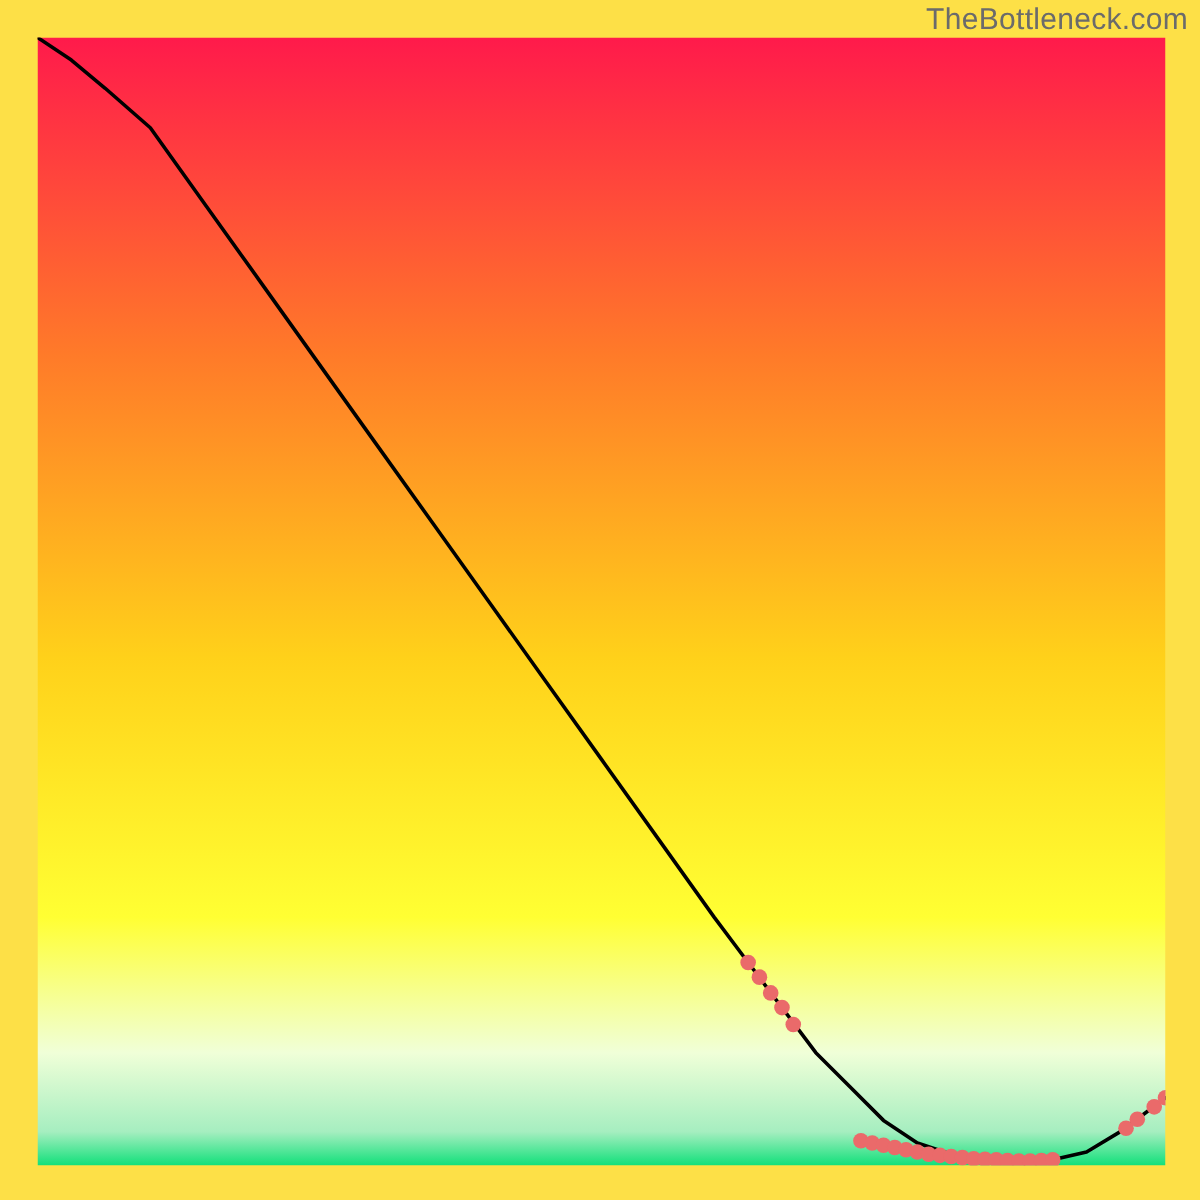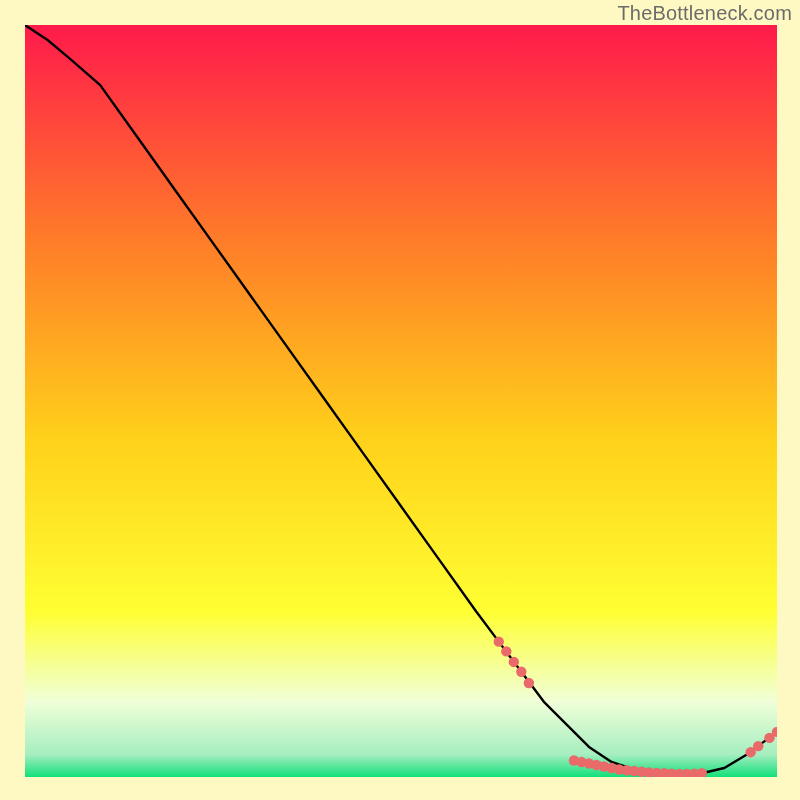--- a/index.html
+++ b/index.html
@@ -1,21 +1,21 @@
 <!DOCTYPE html>
 <html><head>
 <meta charset="utf-8">
 <style>
   * { margin: 0; padding: 0; box-sizing: border-box; }
   html, body { width: 800px; height: 800px; background: #000; overflow: hidden; }
   .frame {
     position: relative;
     width: 800px;
     height: 800px;
-    background: #fef9c3;
+    background: #fde047;
     text-align: right;
   }
   .watermark {
     position: absolute;
     top: 2px;
     right: 8px;
     font-family: Arial, Helvetica, sans-serif;
     font-size: 20px;
     font-weight: 500;
     color: #6b6b6b;

